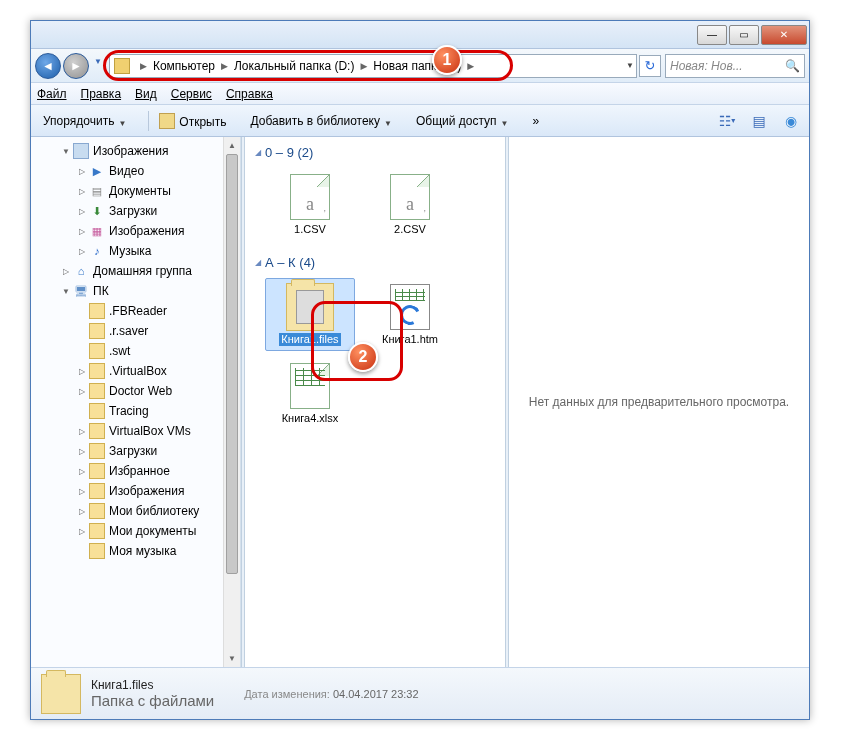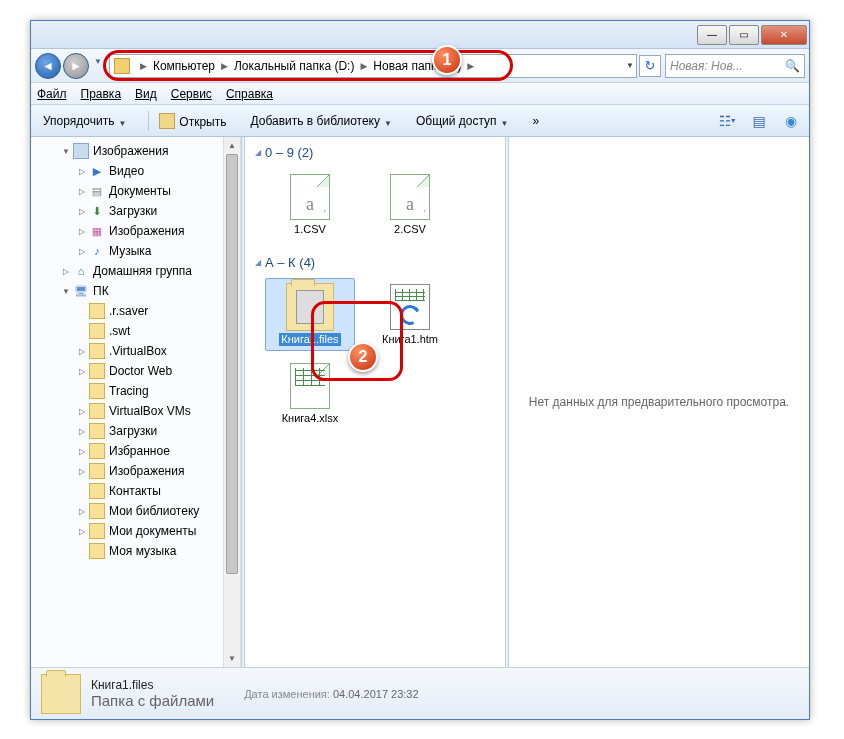--- a/index.html
+++ b/index.html
@@ -212,20 +212,25 @@
           <span>Домашняя группа</span>
         </div>
         <div class="tree-item ti-indent0">
           <span class="tri">▼</span>
           <span class="ti-icon ico-pc">🖥</span>
           <span>ПК</span>
         </div>
         <div class="tree-item ti-indent1">
           <span class="tri"></span>
           <span class="ti-icon fld-yellow"></span>
+          <span>.FBReader</span>
+        </div>
+        <div class="tree-item ti-indent1">
+          <span class="tri"></span>
+          <span class="ti-icon fld-yellow"></span>
           <span>.r.saver</span>
         </div>
         <div class="tree-item ti-indent1">
           <span class="tri"></span>
           <span class="ti-icon fld-yellow"></span>
           <span>.swt</span>
         </div>
         <div class="tree-item ti-indent1">
           <span class="tri">▷</span>
           <span class="ti-icon fld-yellow"></span>
@@ -253,25 +258,20 @@
         </div>
         <div class="tree-item ti-indent1">
           <span class="tri">▷</span>
           <span class="ti-icon fld-yellow"></span>
           <span>Избранное</span>
         </div>
         <div class="tree-item ti-indent1">
           <span class="tri">▷</span>
           <span class="ti-icon fld-yellow"></span>
           <span>Изображения</span>
-        </div>
-        <div class="tree-item ti-indent1">
-          <span class="tri"></span>
-          <span class="ti-icon fld-yellow"></span>
-          <span>Контакты</span>
         </div>
         <div class="tree-item ti-indent1">
           <span class="tri">▷</span>
           <span class="ti-icon fld-yellow"></span>
           <span>Мои библиотеку</span>
         </div>
         <div class="tree-item ti-indent1">
           <span class="tri">▷</span>
           <span class="ti-icon fld-yellow"></span>
           <span>Мои документы</span>

